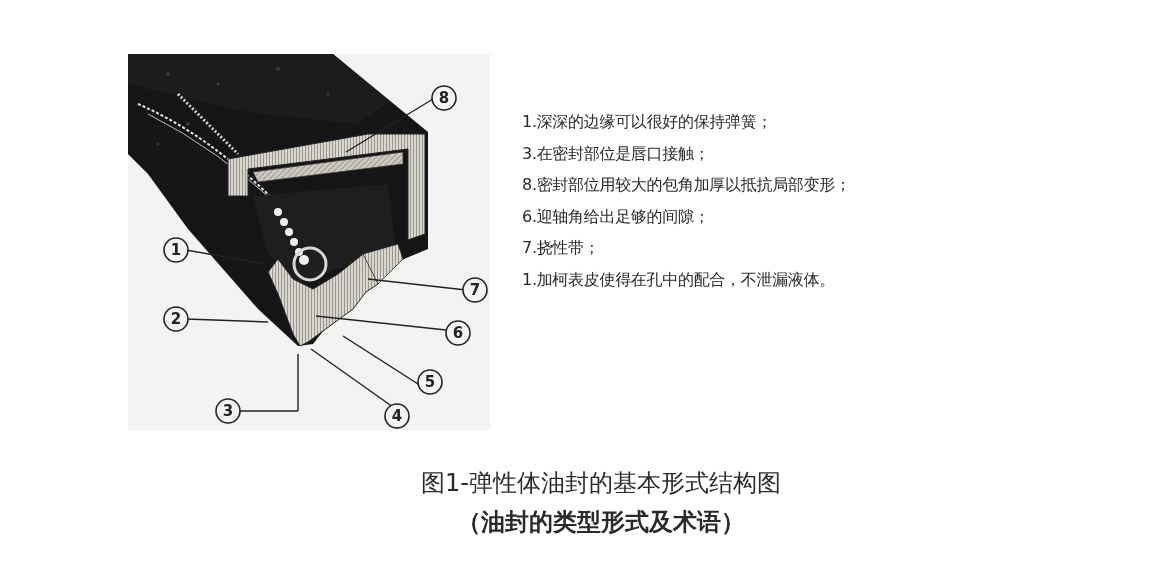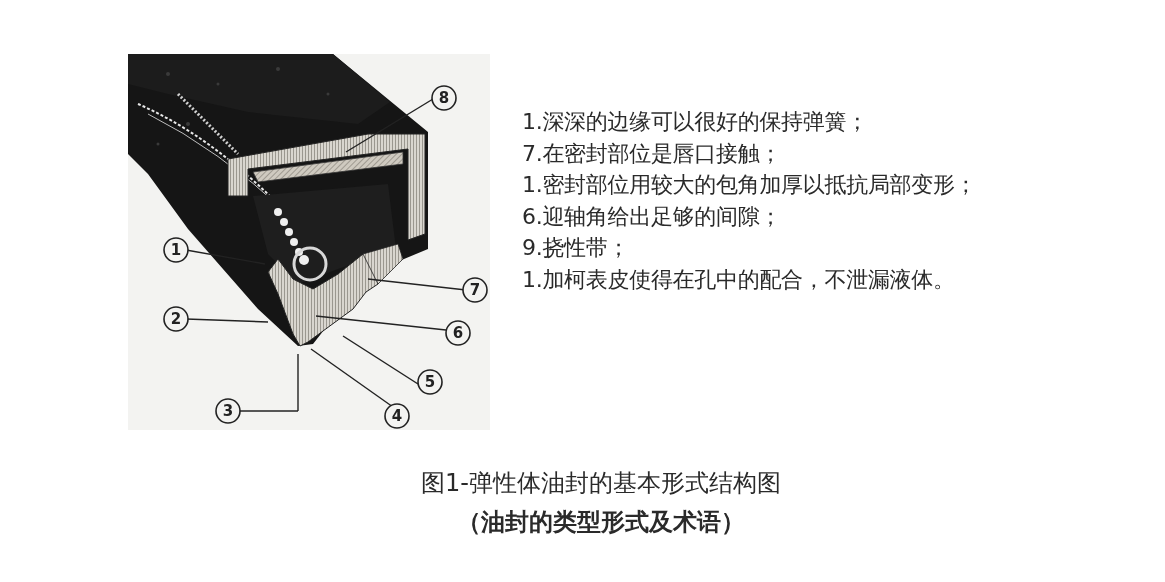--- a/index.html
+++ b/index.html
@@ -2,21 +2,21 @@
 <html><head>
 <meta charset="utf-8">
 <style>
   html, body { margin:0; padding:0; background:#ffffff; }
   body { width:1165px; height:582px; position:relative; overflow:hidden;
          font-family:"DejaVu Sans", "Liberation Sans", sans-serif; color:#222; }
   .figure { position:absolute; left:128px; top:54px; width:362px; height:376px;
             background:#f3f3f1; overflow:hidden; }
   .figure svg { position:absolute; left:0; top:0; }
   .legend { position:absolute; left:522px; top:106px; }
-  .legend-item { font-size:22px; line-height:31.5px; white-space:nowrap; color:#2a2a2a; letter-spacing:-0.3px; }
+  .legend-item { font-size:16px; line-height:31.5px; white-space:nowrap; color:#2a2a2a; letter-spacing:-0.3px; }
   .caption { position:absolute; left:0; width:1154px; text-align:center; font-size:24px; color:#2a2a2a;padding-left:24px; }
   .caption.l1 { top:467px; }
   .caption.l2 { top:506px;font-weight:bold; }
   .callout-num { font-family:"DejaVu Sans", sans-serif; font-size:15px; font-weight:bold; }
 </style>
 </head>
 <body>
 
 <div class="figure">
   <svg width="362" height="376" viewBox="0 0 362 376">
@@ -94,21 +94,21 @@
       <text x="302" y="333">5</text>
       <text x="330" y="284">6</text>
       <text x="347" y="241">7</text>
       <text x="316" y="49">8</text>
     </g>
   </svg>
 </div>
 
 <div class="legend">
   <div class="legend-item">1.深深的边缘可以很好的保持弹簧；</div>
-  <div class="legend-item">7.在密封部位是唇口接触；</div>
-  <div class="legend-item">1.密封部位用较大的包角加厚以抵抗局部变形；</div>
+  <div class="legend-item">3.在密封部位是唇口接触；</div>
+  <div class="legend-item">8.密封部位用较大的包角加厚以抵抗局部变形；</div>
   <div class="legend-item">6.迎轴角给出足够的间隙；</div>
-  <div class="legend-item">9.挠性带；</div>
+  <div class="legend-item">7.挠性带；</div>
   <div class="legend-item">1.加柯表皮使得在孔中的配合，不泄漏液体。</div>
 </div>
 
 <div class="caption l1">图1-弹性体油封的基本形式结构图</div>
 <div class="caption l2">（油封的类型形式及术语）</div>
 
 </body></html>

